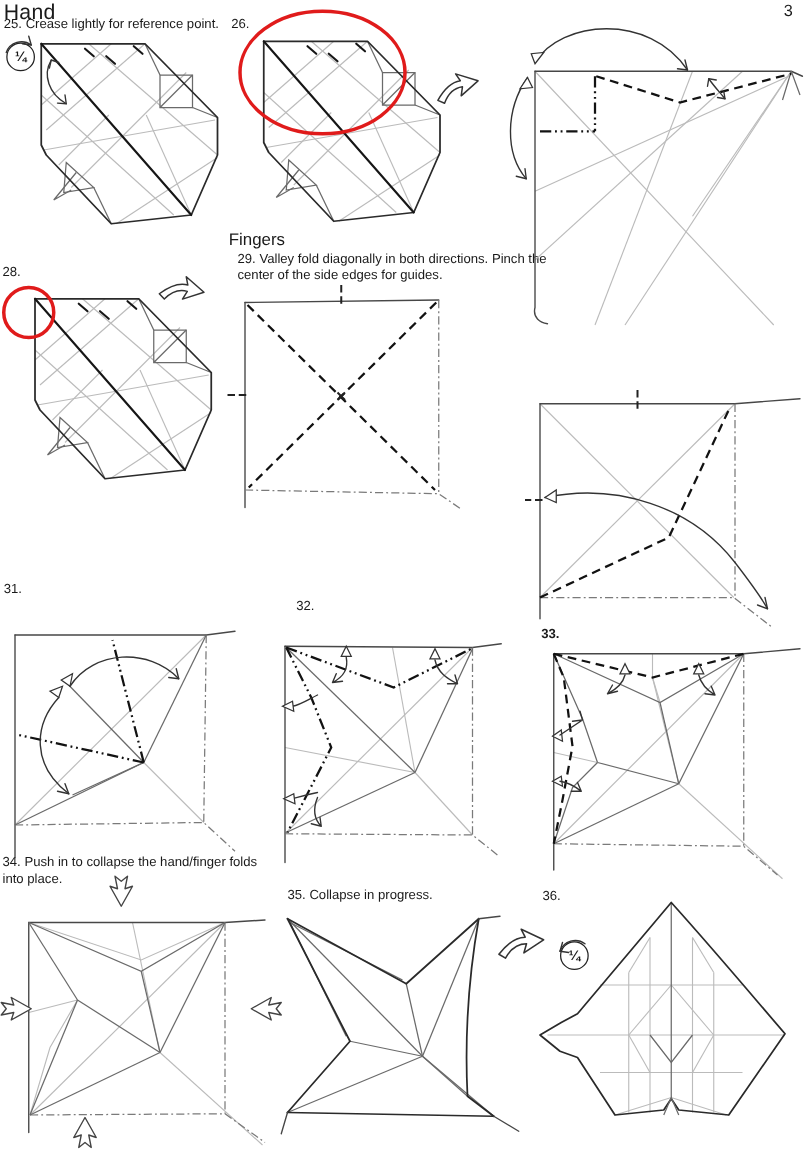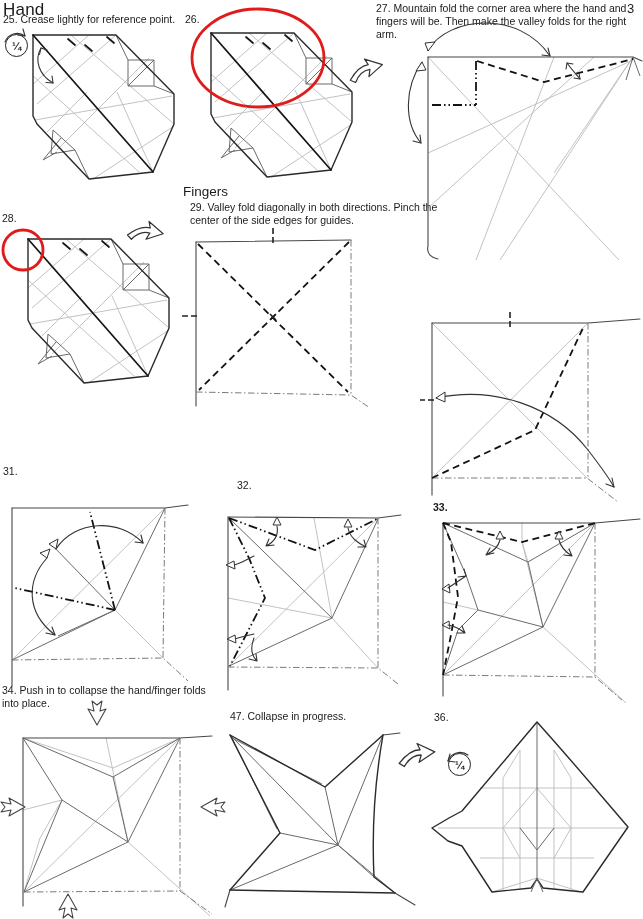--- a/index.html
+++ b/index.html
@@ -69,29 +69,28 @@
         <path class="jump" d="M3,22 Q13,9 23,9 L20,3 L37,11 L22,21 L24,14 Q14,14 8,25 Z"></path>
       </symbol>
     </defs>
   </svg>
 
   <div class="title" style="left:3px;top:0px;">Hand</div>
   <div class="pagenum" style="left:627px;top:1px;">3</div>
 
   <div class="txt" style="left:3px;top:13px;width:230px;">25. Crease lightly for reference point.</div>
   <div class="txt" style="left:185px;top:13px;">26.</div>
-  <div class="txt" style="left:376px;top:2px;width:260px;">27. Mountain fold the corner area where the hand and fingers will be. Then make the valley folds for the right arm.</div>
   <div class="txt" style="left:2px;top:212px;">28.</div>
   <div class="heading" style="left:183px;top:184px;">Fingers</div>
   <div class="txt" style="left:190px;top:201px;width:258px;">29. Valley fold diagonally in both directions. Pinch the center of the side edges for guides.</div>
   <div class="txt" style="left:3px;top:465px;">31.</div>
   <div class="txt" style="left:237px;top:479px;">32.</div>
   <div class="txt" style="left:433px;top:501px;font-weight:bold;">33.</div>
   <div class="txt" style="left:2px;top:684px;width:212px;">34. Push in to collapse the hand/finger folds into place.</div>
-  <div class="txt" style="left:230px;top:710px;width:170px;">47. Collapse in progress.</div>
+  <div class="txt" style="left:230px;top:710px;width:170px;">35. Collapse in progress.</div>
   <div class="txt" style="left:434px;top:711px;">36.</div>
 
   <div class="rot" style="left:5px;top:34px;">
     <svg width="30" height="18" viewBox="0 0 30 18">
         <path class="arr" d="M4,14 A13 13 0 0 1 24,8"></path>
         <path class="arr" d="M24,8 l-7,-1 m7,1 l-2,-7"></path>
       </svg>
     <span>¼</span>
   </div>
   <div class="rot" style="left:448px;top:753px;">

